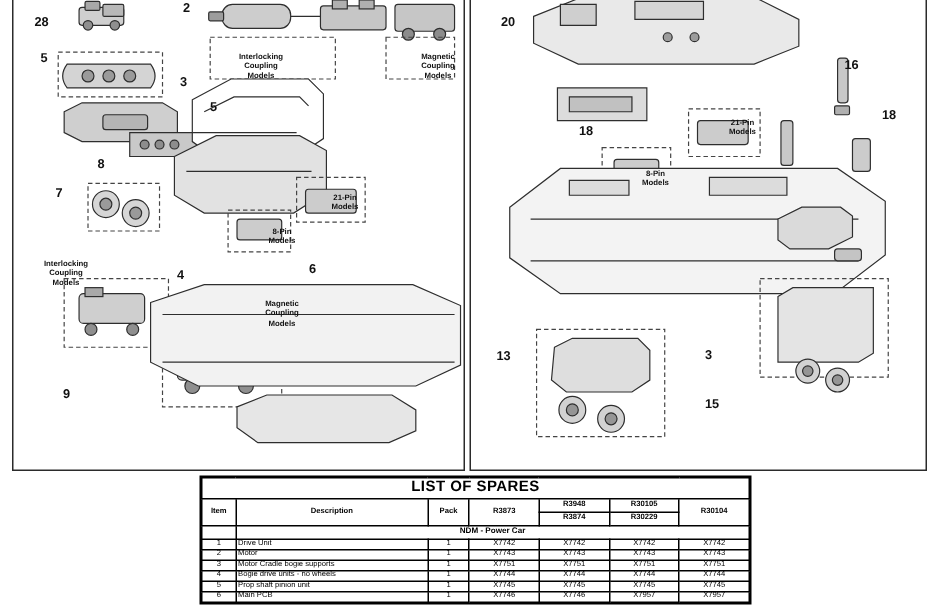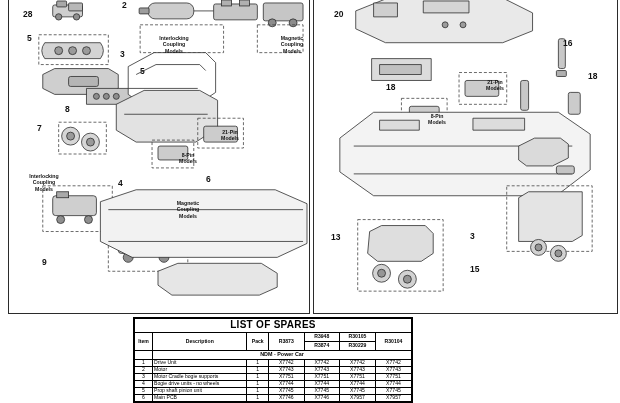--- a/index.html
+++ b/index.html
@@ -26,21 +26,21 @@
   }
 
   
   .glabel{
     position:absolute;font-size:5.2px;color:#111;font-weight:bold;
     line-height:1.22;text-align:center;width:62px;
   }
 
   
   #spares{
-    position:absolute;left:133px;top:317px;width:280px;height:86px;
+    position:absolute;left:133px;top:317px;width:368px;height:86px;
     border:1px solid #000;box-sizing:border-box;background:#fff;
   }
   #spares table{
     border-collapse:collapse;width:100%;height:100%;
     font-size:5.1px;font-family:"Liberation Sans", sans-serif;color:#000;
   }
   #spares td,#spares th{border:0.5px solid #000;padding:0 1px;line-height:1.05;}
   .title-cell{
     font-size:10px;font-weight:bold;text-align:center;letter-spacing:.3px;
     border-bottom:0.5px solid #000;height:13px;

